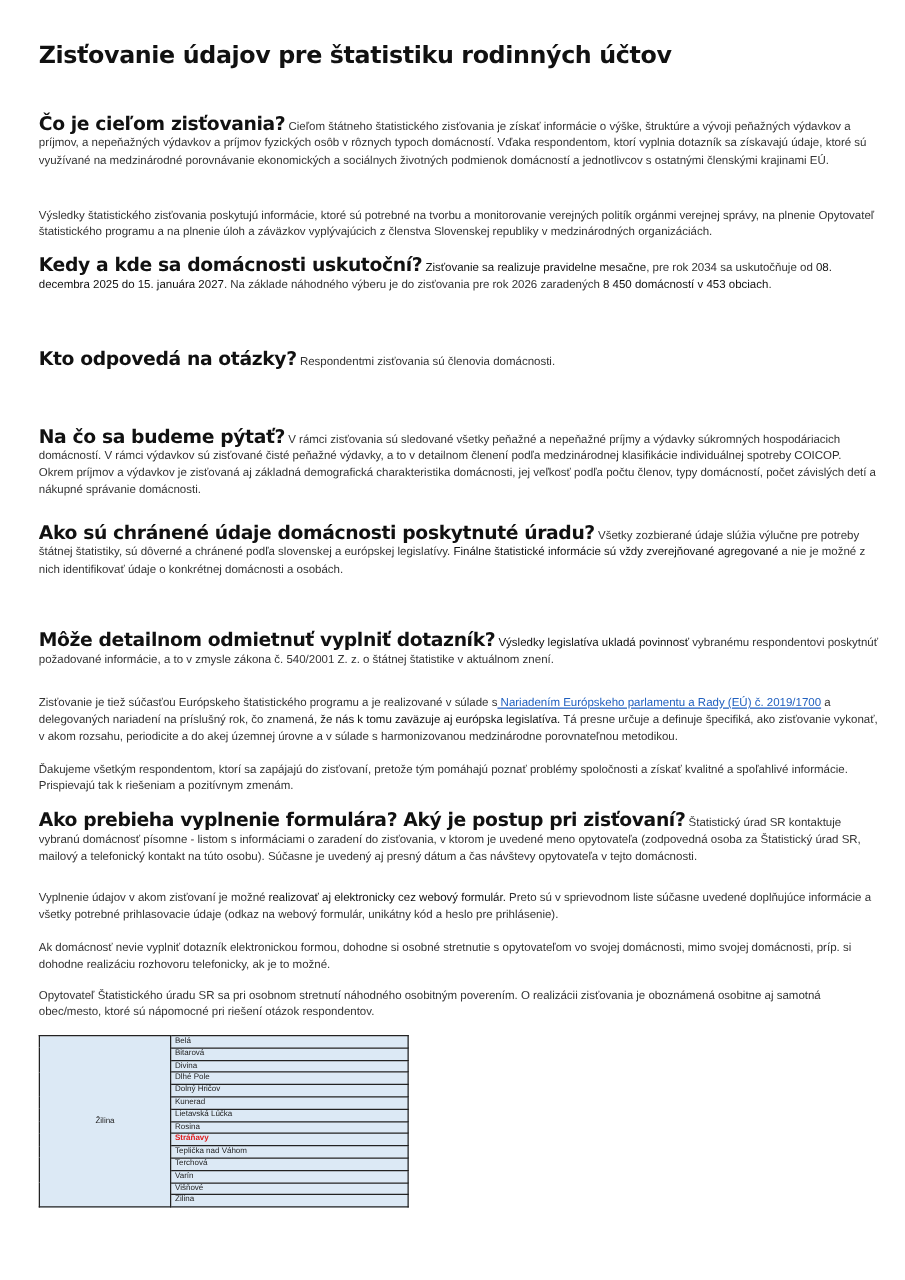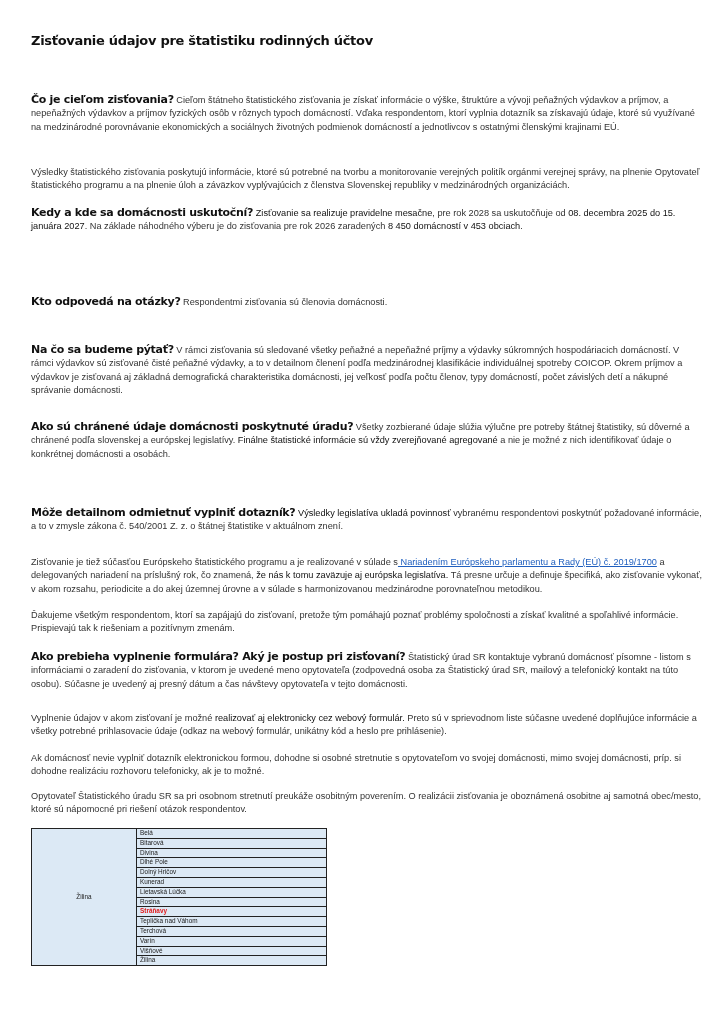--- a/index.html
+++ b/index.html
@@ -3,27 +3,27 @@
 <meta charset="utf-8">
 <style>
   html, body { margin: 0; padding: 0; background: #ffffff; }
   body {
     width: 724px; height: 1024px; overflow: hidden; position: relative;
     font-family: "Liberation Sans", sans-serif; color: #1a1a1a;
   }
   .page { position: absolute; left: 31px; top: 0; width: 672px; }
   .title {
     position: absolute; left: 0; top: 33px; margin: 0;
-    font-family: "DejaVu Sans", sans-serif; font-weight: bold; font-size: 13px;
+    font-family: "DejaVu Sans", sans-serif; font-weight: bold; font-size: 19px;
     letter-spacing: -0.3px; color: #111;
   }
   .sec { position: absolute; left: 0; width: 672px; font-size: 9.2px; line-height: 13.4px; color: #333; }
   .sec p { margin: 0; }
   .h {
-    font-family: "DejaVu Sans", sans-serif; font-weight: bold; font-size: 11px;
+    font-family: "DejaVu Sans", sans-serif; font-weight: bold; font-size: 15px;
     color: #111; letter-spacing: -0.3px;
   }
   .b { font-weight: normal; color: #111; }
   a.link { color: #1f5fbf; text-decoration: underline; }
   .tbl {
     position: absolute; left: 0; top: 828px; border-collapse: collapse;
     font-size: 6.4px; font-family: "Liberation Sans", sans-serif;
   }
   .tbl td { border: 1px solid #222; background: #dce9f5; padding: 0 3px; height: 8.8px; line-height: 8.8px; color: #222; }
   .tbl td.district { width: 98px; text-align: center; vertical-align: middle; }
@@ -37,24 +37,24 @@
   <h1 class="title">Zisťovanie údajov pre štatistiku rodinných účtov</h1>
 
   <div class="sec" style="top:93px">
     <p><span class="h">Čo je cieľom zisťovania?</span><span> Cieľom štátneho štatistického zisťovania je získať informácie o výške, štruktúre a vývoji peňažných výdavkov a príjmov, a nepeňažných výdavkov a príjmov fyzických osôb v rôznych typoch domácností. Vďaka respondentom, ktorí vyplnia dotazník sa získavajú údaje, ktoré sú využívané na medzinárodné porovnávanie ekonomických a sociálnych životných podmienok domácností a jednotlivcov s ostatnými členskými krajinami EÚ.</span></p>
   </div>
   <div class="sec" style="top:166px">
     <p>Výsledky štatistického zisťovania poskytujú informácie, ktoré sú potrebné na tvorbu a monitorovanie verejných politík orgánmi verejnej správy, na plnenie Opytovateľ štatistického programu a na plnenie úloh a záväzkov vyplývajúcich z členstva Slovenskej republiky v medzinárodných organizáciách.</p>
   </div>
 
   <div class="sec" style="top:206px">
-    <p><span class="h">Kedy a kde sa domácnosti uskutoční?</span><span class="b"> Zisťovanie sa realizuje pravidelne mesačne</span><span>, pre rok 2028 sa uskutočňuje od </span><span class="b"> 08. decembra 2025 do 15. januára 2027</span><span>. Na základe náhodného výberu je do zisťovania  pre rok 2026 zaradených </span><span class="b">8 450 domácností v 453 obciach</span><span>.</span></p>
+    <p><span class="h">Kedy a kde sa domácnosti uskutoční?</span><span class="b"> Zisťovanie sa realizuje pravidelne mesačne</span><span>, pre rok 2034 sa uskutočňuje od </span><span class="b"> 08. decembra 2025 do 15. januára 2027</span><span>. Na základe náhodného výberu je do zisťovania  pre rok 2026 zaradených </span><span class="b">8 450 domácností v 453 obciach</span><span>.</span></p>
   </div>
 
-  <div class="sec" style="top:295px">
+  <div class="sec" style="top:281px">
     <p><span class="h">Kto odpovedá na otázky?</span><span> Respondentmi zisťovania sú členovia domácnosti.</span></p>
   </div>
 
   <div class="sec" style="top:343px">
     <p><span class="h">Na čo sa budeme pýtať?</span><span> V rámci zisťovania sú sledované všetky peňažné a nepeňažné príjmy a výdavky súkromných hospodáriacich domácností. V rámci výdavkov sú zisťované čisté peňažné výdavky, a to v detailnom členení podľa medzinárodnej klasifikácie individuálnej spotreby COICOP. Okrem príjmov a výdavkov je zisťovaná aj základná demografická charakteristika domácnosti, jej veľkosť podľa počtu členov, typy domácností, počet závislých detí a nákupné správanie domácnosti.</span></p>
   </div>
 
   <div class="sec" style="top:420px">
     <p><span class="h">Ako sú chránené údaje domácnosti poskytnuté úradu?</span><span> Všetky zozbierané údaje slúžia výlučne pre potreby štátnej štatistiky, sú dôverné a chránené podľa slovenskej a európskej legislatívy. </span><span class="b">Finálne štatistické informácie sú vždy zverejňované agregované</span><span> a nie je možné z nich identifikovať údaje o konkrétnej domácnosti a osobách.</span></p>
   </div>
@@ -72,21 +72,21 @@
   <div class="sec" style="top:650px">
     <p><span class="h">Ako prebieha vyplnenie formulára? Aký je postup pri zisťovaní?</span><span> Štatistický úrad SR kontaktuje vybranú domácnosť písomne - listom s informáciami o zaradení do zisťovania, v ktorom je uvedené meno opytovateľa (zodpovedná osoba za Štatistický úrad SR, mailový a telefonický kontakt na túto osobu). Súčasne je uvedený aj presný dátum a čas návštevy opytovateľa v tejto domácnosti.</span></p>
   </div>
   <div class="sec" style="top:712px">
     <p><span>Vyplnenie údajov v akom zisťovaní je možné </span><span class="b">realizovať aj elektronicky cez webový formulár.</span><span> Preto sú v sprievodnom liste súčasne uvedené doplňujúce informácie a všetky potrebné prihlasovacie údaje (odkaz na webový formulár, unikátny kód a heslo pre prihlásenie).</span></p>
   </div>
   <div class="sec" style="top:752px">
     <p>Ak domácnosť nevie vyplniť dotazník elektronickou formou, dohodne si osobné stretnutie s opytovateľom vo svojej domácnosti, mimo svojej domácnosti, príp. si dohodne realizáciu rozhovoru telefonicky, ak je to možné.</p>
   </div>
   <div class="sec" style="top:790px">
-    <p>Opytovateľ Štatistického úradu SR sa pri osobnom stretnutí preukáže osobitným poverením. O realizácii zisťovania je oboznámená osobitne aj samotná obec/mesto, ktoré sú nápomocné pri riešení otázok respondentov.</p>
+    <p>Opytovateľ Štatistického úradu SR sa pri osobnom stretnutí náhodného osobitným poverením. O realizácii zisťovania je oboznámená osobitne aj samotná obec/mesto, ktoré sú nápomocné pri riešení otázok respondentov.</p>
   </div>
 
   <table class="tbl" id="town-table">
     <tbody id="town-body">
         <tr>
           <td class="district" rowspan="14">Žilina</td>
           <td class="town">Belá</td>
         </tr>
         <tr>
           <td class="town">Bitarová</td>

